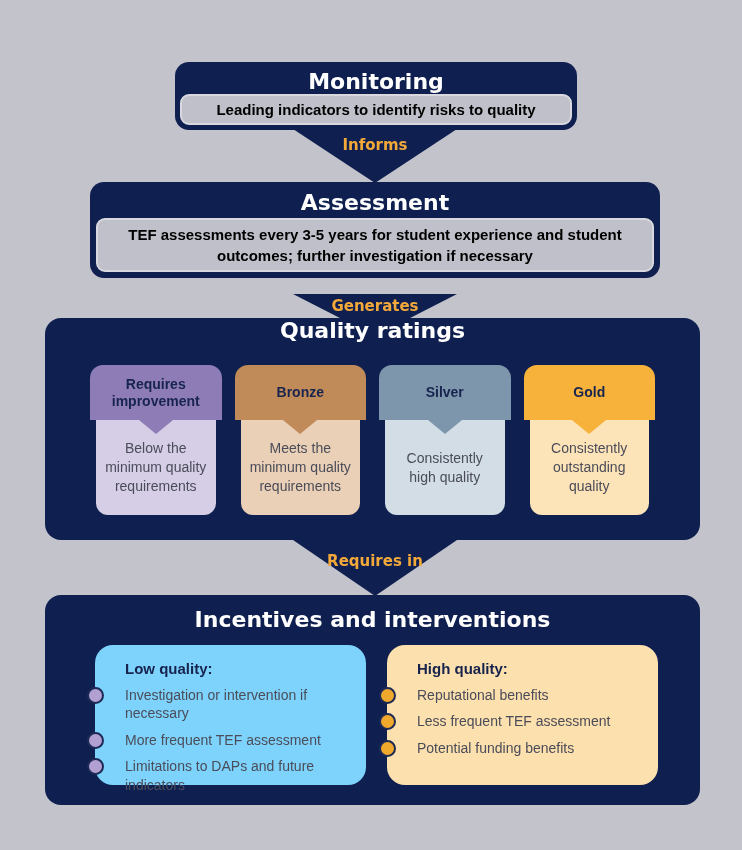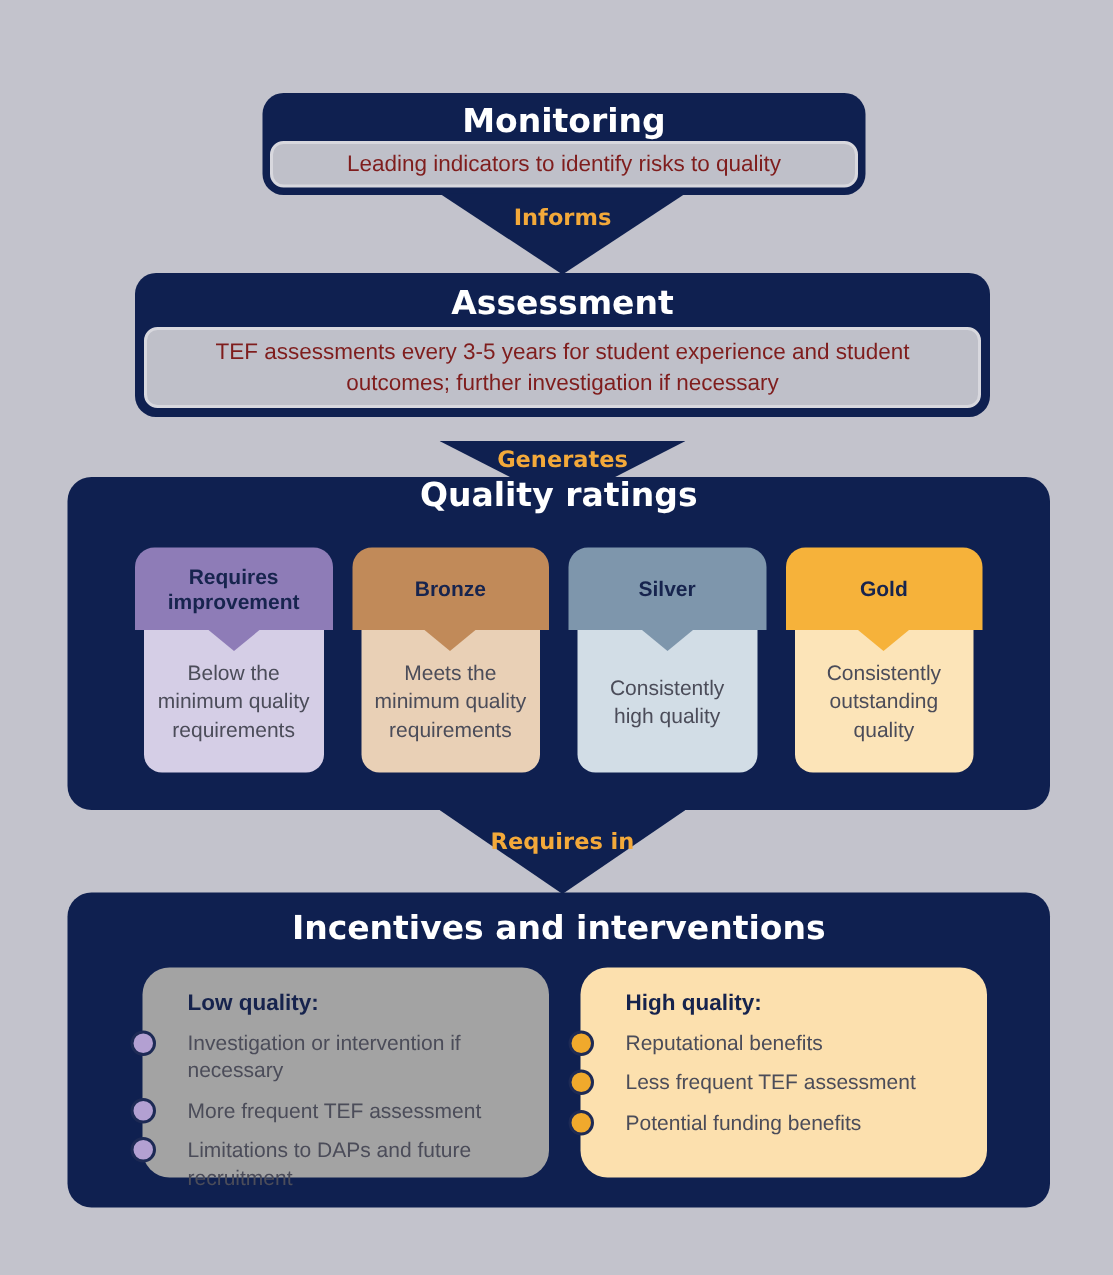--- a/index.html
+++ b/index.html
@@ -30,24 +30,25 @@
   }
   .graybox{
     position:absolute;
     left:5px;right:5px;bottom:5px;
     background:#bfc0c9;
     border:2px solid #d8d8de;
     border-radius:9px;
     box-sizing:border-box;
     display:flex;align-items:center;justify-content:center;
     text-align:center;
-    color:#7f1d1d;
+    color:#000000;
     font-size:15px;
     line-height:1.4;
     padding:2px 14px;
+    font-weight:bold;
   }
   
   .connector{
     position:absolute;
     width:164px;
   }
   .connector .tri{
     position:absolute;
     left:0;top:0;right:0;bottom:0;
     background:#0f2050;
@@ -116,21 +117,21 @@
     display:flex;
     gap:21px;
   }
   .panel{
     flex:1;
     height:140px;
     border-radius:18px;
     padding:15px 14px 10px 30px;
     box-sizing:border-box;
   }
-  .panel-low {background:#a3a3a3; --bullet:#b3a0d2;}
+  .panel-low {background:#7dd3fc; --bullet:#b3a0d2;}
   .panel-high{background:#fce0ae; --bullet:#f0a92c;}
   .panel-heading{
     font-weight:700;
     font-size:15px;
     color:#16234d;
     margin:0 0 9px 0;
   }
   .panel ul{
     list-style:none;
     margin:0;padding:0;
@@ -220,21 +221,21 @@
           <li>
             <span class="bullet-dot"></span>
             <span>Investigation or intervention if necessary</span>
           </li>
           <li>
             <span class="bullet-dot"></span>
             <span>More frequent TEF assessment</span>
           </li>
           <li>
             <span class="bullet-dot"></span>
-            <span>Limitations to DAPs and future recruitment</span>
+            <span>Limitations to DAPs and future indicators</span>
           </li>
         </ul>
       </div>
 
       <div class="panel panel-high">
         <p class="panel-heading">High quality:</p>
         <ul>
           <li>
             <span class="bullet-dot"></span>
             <span>Reputational benefits</span>

